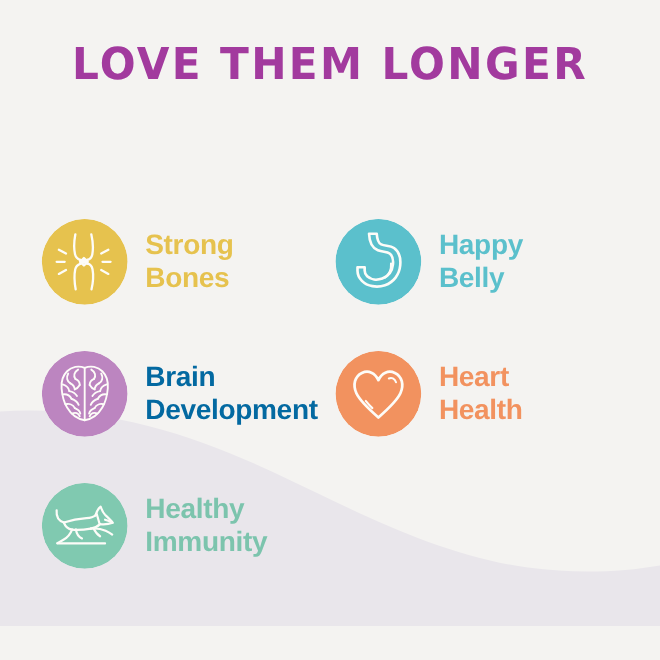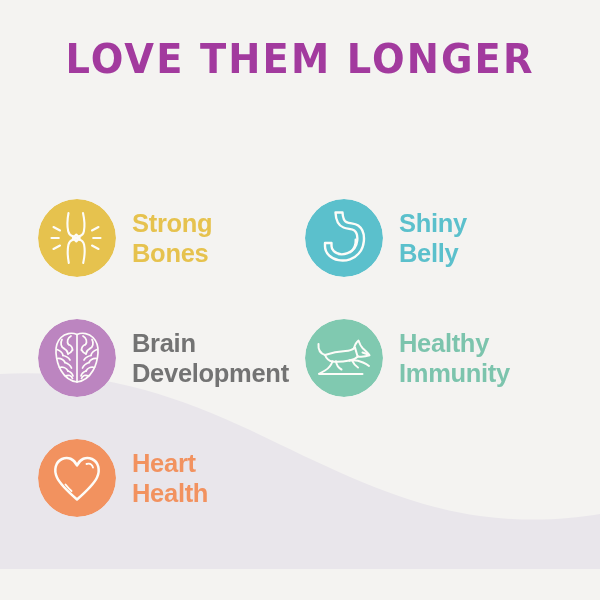--- a/index.html
+++ b/index.html
@@ -151,21 +151,21 @@
                    L20.0,44.0 L26.5,44.0 L26.5,47.0
                    C26.5,49.0 27.3,50.8 28.8,52.2
                    C32.0,55.2 37.6,56.0 42.6,54.2
                    C48.0,52.2 51.6,47.2 52.2,41.6
                    C52.7,37.0 51.6,33.2 49.2,31.4
                    C46.8,29.6 43.0,30.2 38.5,28.5
                    C32.8,26.3 30.8,21.0 30.5,13.5 Z"></path>
           <path d="M50.5,40.5 C50.8,45.5 48.8,50.5 45.0,53.5" stroke-width="1.9"></path>
         </g>
       </svg>
-      <div class="benefit-label" style="color:#5bc0cc">Shiny
+      <div class="benefit-label" style="color:#5bc0cc">Happy
 Belly</div>
     </div>
 
 
     <div class="benefit-item">
       <svg class="benefit-icon" viewBox="0 0 78 78" aria-hidden="true">
         <circle class="icon-bg" cx="39" cy="39" r="39" fill="#bc85c0"></circle>
         <g fill="none" stroke="#fdfcf8" stroke-width="1.7" stroke-linecap="round" stroke-linejoin="round">
 
           <path d="M39,15.5 C33.5,13.0 27.0,14.5 23.0,18.5
@@ -199,62 +199,22 @@
           <path d="M56.5,48.5 C53.0,47.5 49.5,49.0 48.0,52.0"></path>
           <path d="M50.5,57.0 C47.5,55.5 44.5,56.5 43.5,59.5"></path>
           <path d="M47.5,25.5 C45.0,26.5 43.5,28.5 43.5,31.0"></path>
           <path d="M52.0,29.5 C49.5,30.8 48.2,32.8 48.0,35.0"></path>
           <path d="M53.0,36.5 C50.0,37.0 47.5,38.5 46.0,41.0"></path>
           <path d="M51.0,43.5 C48.0,44.5 45.5,46.5 44.5,49.0"></path>
           <path d="M48.0,52.0 C45.5,53.0 43.5,54.5 43.0,57.0"></path>
           <path d="M43.5,31.0 C45.0,33.5 46.5,34.5 48.0,35.0"></path>
         </g>
       </svg>
-      <div class="benefit-label" style="color:#737373">Brain
+      <div class="benefit-label" style="color:#0369a1">Brain
 Development</div>
-    </div>
-
-    <div class="benefit-item">
-      <svg class="benefit-icon" viewBox="0 0 78 78" aria-hidden="true">
-        <circle class="icon-bg" cx="39" cy="39" r="39" fill="#80c9b0"></circle>
-        <g fill="none" stroke="#fdfcf8" stroke-width="2.0" stroke-linecap="round" stroke-linejoin="round">
-
-          <path d="M13.5,25.0 C13.0,30.5 15.5,34.5 20.0,36.0"></path>
-
-          <path d="M20.0,36.0 C26.0,34.0 33.0,32.5 40.5,32.0
-                   C44.5,31.7 47.0,31.0 48.8,29.5"></path>
-
-          <path d="M48.8,29.5 C50.0,25.5 51.5,23.0 53.5,21.5
-                   C54.5,24.5 55.5,27.0 57.5,29.0
-                   C60.5,31.8 63.0,34.0 64.5,36.3
-                   C61.0,37.5 57.0,38.0 53.0,37.5"></path>
-
-          <path d="M57.5,33.5 C59.8,34.2 62.0,35.0 64.0,36.0"></path>
-
-          <path d="M50.0,28.5 L52.5,37.2"></path>
-
-          <path d="M53.0,37.5 C51.0,39.5 48.0,41.0 44.5,41.5"></path>
-
-          <path d="M44.5,41.5 C48.5,41.0 53.5,41.5 58.0,43.5
-                   C60.5,44.6 62.5,45.8 64.0,47.0"></path>
-
-          <path d="M47.0,41.3 C48.5,44.5 50.5,47.0 53.0,48.5"></path>
-
-          <path d="M44.5,41.5 C39.0,42.5 33.0,43.0 27.5,42.5"></path>
-
-          <path d="M27.5,42.5 C24.0,42.0 21.5,40.0 20.0,36.0"></path>
-          <path d="M27.5,42.5 C26.0,46.5 23.5,49.5 20.0,51.5
-                   C17.5,53.0 15.5,54.0 14.0,54.8"></path>
-          <path d="M31.0,42.2 C31.5,46.0 33.5,49.0 36.5,50.5"></path>
-
-          <path d="M14.5,55.0 L57.5,55.0" stroke-width="2.0"></path>
-        </g>
-      </svg>
-      <div class="benefit-label" style="color:#7cc4ad">Healthy
-Immunity</div>
     </div>
 
     <div class="benefit-item">
       <svg class="benefit-icon" viewBox="0 0 78 78" aria-hidden="true">
         <circle class="icon-bg" cx="39" cy="39" r="39" fill="#f2925f"></circle>
         <g fill="none" stroke="#fdfcf8" stroke-width="2.5" stroke-linecap="round" stroke-linejoin="round">
           <path d="M39,60.5
                    C31.0,53.5 22.5,46.0 19.0,38.5
                    C15.5,31.0 17.5,23.0 24.0,20.0
                    C30.0,17.2 36.0,20.0 39,26.5
@@ -264,14 +224,54 @@
 
           <path d="M48.5,25.0 C51.5,24.0 54.0,25.5 55.0,28.5" stroke-width="1.9"></path>
 
           <path d="M27.5,45.5 C29.5,48.0 31.5,50.2 33.5,52.0" stroke-width="1.9"></path>
         </g>
       </svg>
       <div class="benefit-label" style="color:#f2925f">Heart
 Health</div>
     </div>
 
+    <div class="benefit-item">
+      <svg class="benefit-icon" viewBox="0 0 78 78" aria-hidden="true">
+        <circle class="icon-bg" cx="39" cy="39" r="39" fill="#80c9b0"></circle>
+        <g fill="none" stroke="#fdfcf8" stroke-width="2.0" stroke-linecap="round" stroke-linejoin="round">
+
+          <path d="M13.5,25.0 C13.0,30.5 15.5,34.5 20.0,36.0"></path>
+
+          <path d="M20.0,36.0 C26.0,34.0 33.0,32.5 40.5,32.0
+                   C44.5,31.7 47.0,31.0 48.8,29.5"></path>
+
+          <path d="M48.8,29.5 C50.0,25.5 51.5,23.0 53.5,21.5
+                   C54.5,24.5 55.5,27.0 57.5,29.0
+                   C60.5,31.8 63.0,34.0 64.5,36.3
+                   C61.0,37.5 57.0,38.0 53.0,37.5"></path>
+
+          <path d="M57.5,33.5 C59.8,34.2 62.0,35.0 64.0,36.0"></path>
+
+          <path d="M50.0,28.5 L52.5,37.2"></path>
+
+          <path d="M53.0,37.5 C51.0,39.5 48.0,41.0 44.5,41.5"></path>
+
+          <path d="M44.5,41.5 C48.5,41.0 53.5,41.5 58.0,43.5
+                   C60.5,44.6 62.5,45.8 64.0,47.0"></path>
+
+          <path d="M47.0,41.3 C48.5,44.5 50.5,47.0 53.0,48.5"></path>
+
+          <path d="M44.5,41.5 C39.0,42.5 33.0,43.0 27.5,42.5"></path>
+
+          <path d="M27.5,42.5 C24.0,42.0 21.5,40.0 20.0,36.0"></path>
+          <path d="M27.5,42.5 C26.0,46.5 23.5,49.5 20.0,51.5
+                   C17.5,53.0 15.5,54.0 14.0,54.8"></path>
+          <path d="M31.0,42.2 C31.5,46.0 33.5,49.0 36.5,50.5"></path>
+
+          <path d="M14.5,55.0 L57.5,55.0" stroke-width="2.0"></path>
+        </g>
+      </svg>
+      <div class="benefit-label" style="color:#7cc4ad">Healthy
+Immunity</div>
+    </div>
+
   </div>
 </div>
 
 </body></html>

